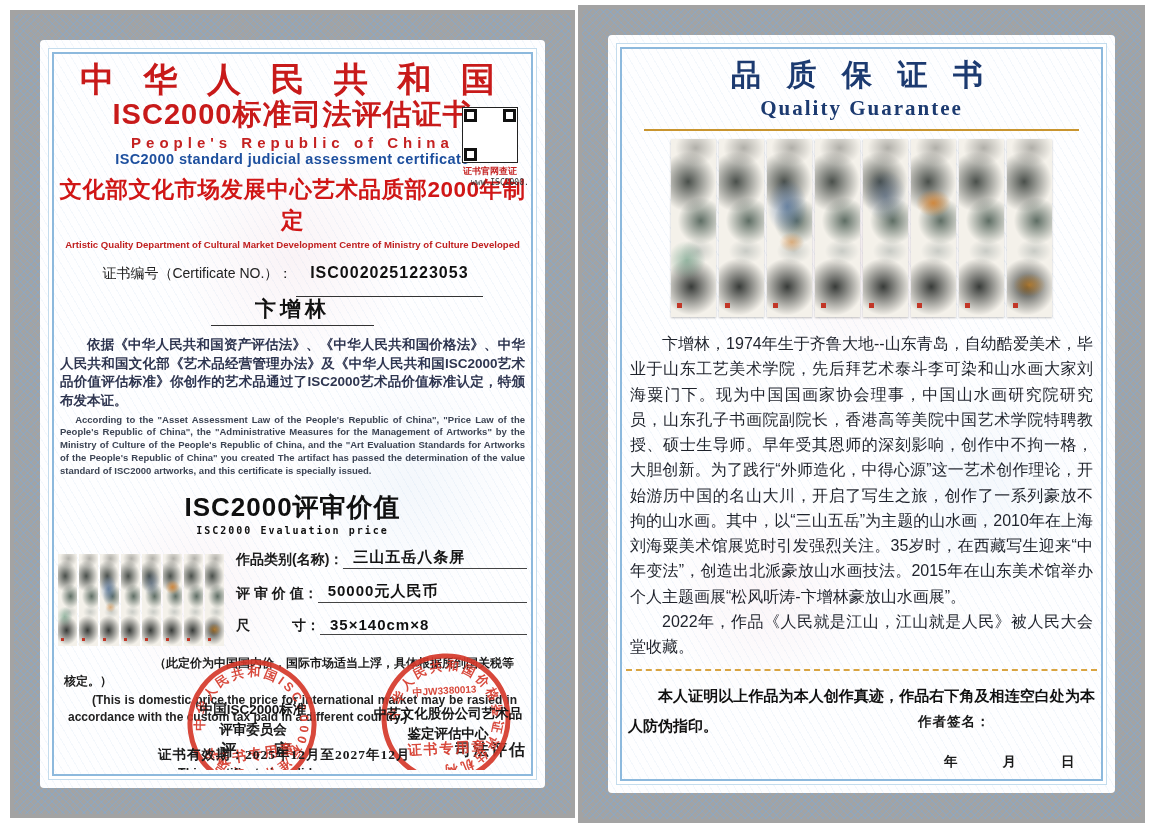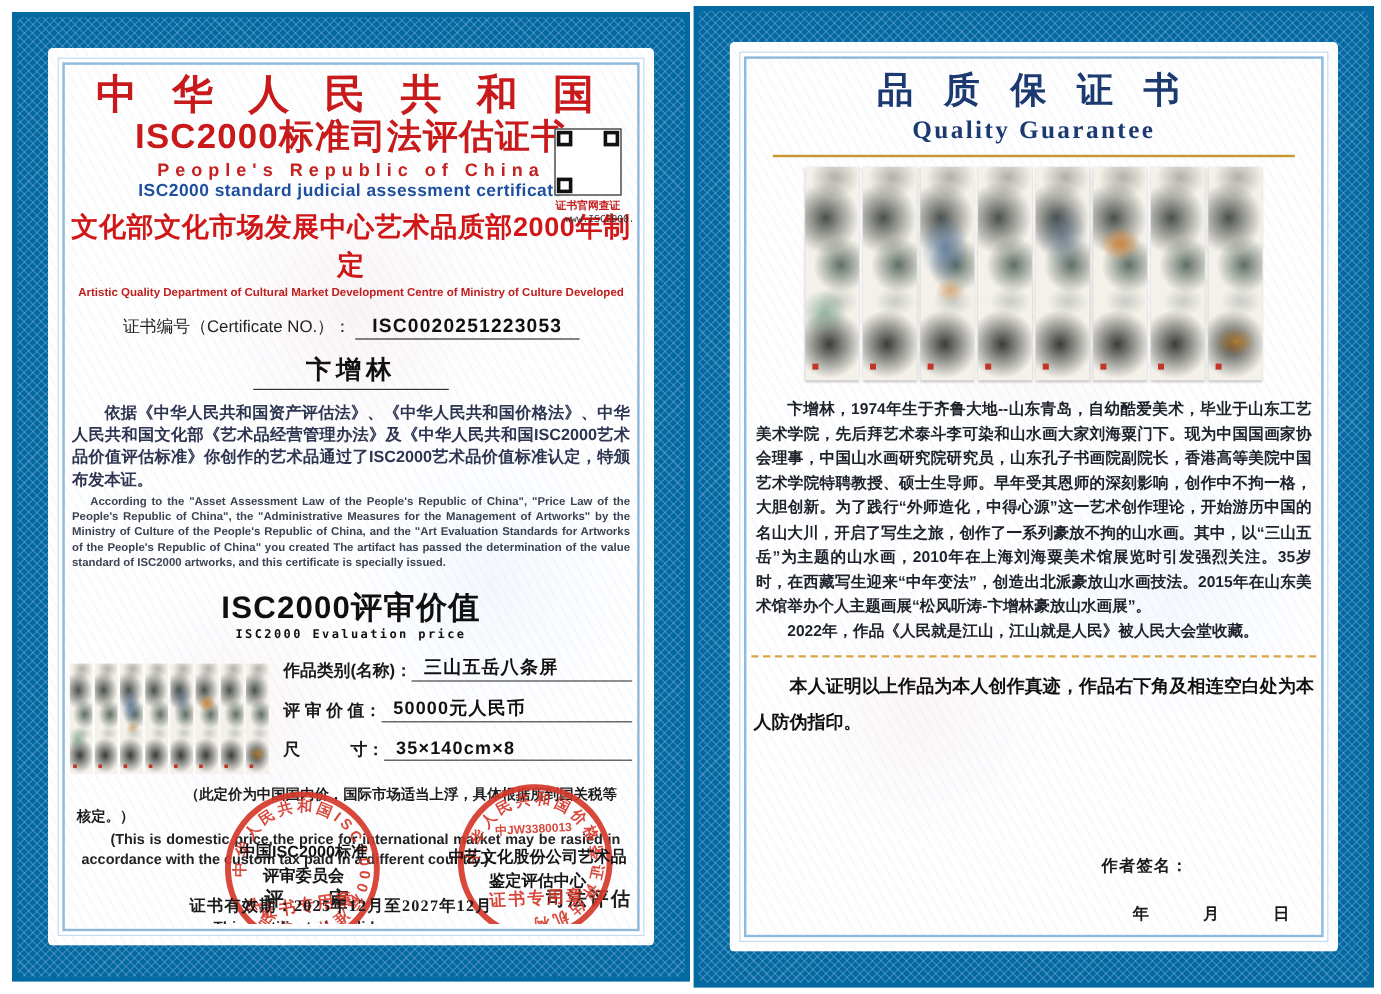--- a/index.html
+++ b/index.html
@@ -1,17 +1,17 @@
 <!DOCTYPE html>
 <html><head>
 <meta charset="utf-8">
 <style>
   html,body{margin:0;padding:0;background:#ffffff;width:1151px;height:828px;overflow:hidden;
     font-family:"Liberation Sans","DejaVu Sans",sans-serif;}
-  .page{position:absolute;background:#0369a1;}
+  .page{position:absolute;background:#a3a3a3;}
   .page.left{left:10px;top:10px;width:565px;height:808px;}
   .page.right{left:578px;top:5px;width:567px;height:818px;}
   
   .border-band{position:absolute;inset:4px;
     background-image:
       repeating-linear-gradient(45deg, rgba(125,170,215,.38) 0 1.2px, rgba(255,255,255,0) 1.2px 5px),
       repeating-linear-gradient(-45deg, rgba(125,170,215,.38) 0 1.2px, rgba(255,255,255,0) 1.2px 5px);
     border-radius:6px;}
   .border-gap{position:absolute;inset:30px;background:#fefeff;border-radius:4px;
     background-image:repeating-linear-gradient(60deg, rgba(170,200,230,.12) 0 1px, transparent 1px 7px);}
@@ -33,21 +33,21 @@
   .qr{width:54px;height:54px;margin:0 auto;background:#fff;border:1px solid #222;position:relative;
     background-image:
       repeating-linear-gradient(0deg,#1a1a1a 0 3px,transparent 3px 6px),
       repeating-linear-gradient(90deg,#1a1a1a 0 3px,transparent 3px 7px);
     background-blend-mode:lighten;}
   .qr .f{position:absolute;width:13px;height:13px;border:3px solid #111;background:#fff;box-sizing:border-box;}
   .qr .f.tl{left:1px;top:1px}.qr .f.tr{right:1px;top:1px}.qr .f.bl{left:1px;bottom:1px}
   .qr-cap1{font-size:9px;color:#c42121;font-weight:bold;margin-top:2px;}
   .qr-cap2{font-size:8px;color:#333;font-family:"DejaVu Sans Mono",monospace;padding-left:12px;}
   .certno-row{margin-top:14px;font-size:14px;color:#222;}
-  .certno-val{font-size:16px;font-weight:bold;letter-spacing:1px;border-bottom:1.5px solid #333;padding:0 14px 1px;color:#111;}
+  .certno-val{font-size:16px;font-weight:bold;letter-spacing:1px;border-bottom:1.5px solid #333;padding:0 14px 15px;color:#111;}
   .artist{margin-top:12px;}
   .artist-name{display:inline-block;font-size:21px;font-weight:bold;color:#111;letter-spacing:4px;
     border-bottom:1.5px solid #333;padding:0 44px 2px;}
   .body-cn{margin:10px 2px 0;font-size:13.5px;font-weight:bold;color:#2e3550;line-height:1.38;text-align:justify;text-indent:2em;}
   .body-en{margin:3px 2px 0;font-size:9.5px;font-weight:bold;color:#3c4454;line-height:1.35;text-align:justify;text-indent:1.6em;}
   .eval-t-cn{margin-top:12px;font-size:26px;font-weight:bold;color:#101010;letter-spacing:1px;}
   .eval-t-en{font-size:10px;font-weight:bold;color:#101010;font-family:"DejaVu Sans Mono",monospace;letter-spacing:2px;}
   .fields-wrap{display:flex;margin-top:12px;align-items:flex-start;}
   .mini-strip{display:flex;gap:2px;width:168px;flex:0 0 auto;margin-top:6px;}
   .fields{flex:1;margin-left:10px;}
@@ -88,21 +88,21 @@
   .gpanel-mini{width:19px;height:92px;box-shadow:none;}
   .gpanel::before{content:"";position:absolute;inset:0;}
   .gpanel:nth-child(1)::before{background:radial-gradient(ellipse 70% 18% at 35% 68%, rgba(80,140,110,.55), transparent 60%);}
   .gpanel:nth-child(3)::before{background:radial-gradient(ellipse 75% 26% at 45% 38%, rgba(55,95,150,.6), transparent 60%),
     radial-gradient(ellipse 40% 8% at 55% 58%, rgba(210,130,50,.55), transparent 70%);}
   .gpanel:nth-child(5)::before{background:radial-gradient(ellipse 80% 24% at 50% 32%, rgba(60,85,120,.5), transparent 60%);}
   .gpanel:nth-child(6)::before{background:radial-gradient(ellipse 60% 12% at 50% 36%, rgba(215,125,35,.8), transparent 65%);}
   .gpanel:nth-child(8)::before{background:radial-gradient(ellipse 55% 10% at 50% 82%, rgba(215,140,40,.7), transparent 65%);}
   .gpanel::after{content:"";position:absolute;left:14%;bottom:5%;width:5px;height:5px;background:#c23627;}
   .gpanel-mini::after{width:3px;height:3px;}
-  .bio{margin:14px 4px 0;font-size:13px;color:#1e222b;line-height:1.58;text-align:justify;font-weight:bold;}
+  .bio{margin:14px 4px 0;font-size:16px;color:#1e222b;line-height:1.58;text-align:justify;}
   .bio p{margin:0;text-indent:2em;}
   .dash-div{border-top:2px dashed #d9a441;margin:10px 0 0;}
   .decl{margin:10px 2px 0;font-size:15px;font-weight:bold;color:#101010;line-height:1.95;text-align:justify;text-indent:2em;}
   .sig{position:absolute;left:292px;top:660px;font-size:13.5px;font-weight:bold;color:#1a1a1a;letter-spacing:1px;}
   .dateline{position:absolute;left:318px;top:700px;font-size:13.5px;font-weight:bold;color:#1a1a1a;letter-spacing:6px;}
 </style>
 </head>
 <body>
 
 <div class="page left">

